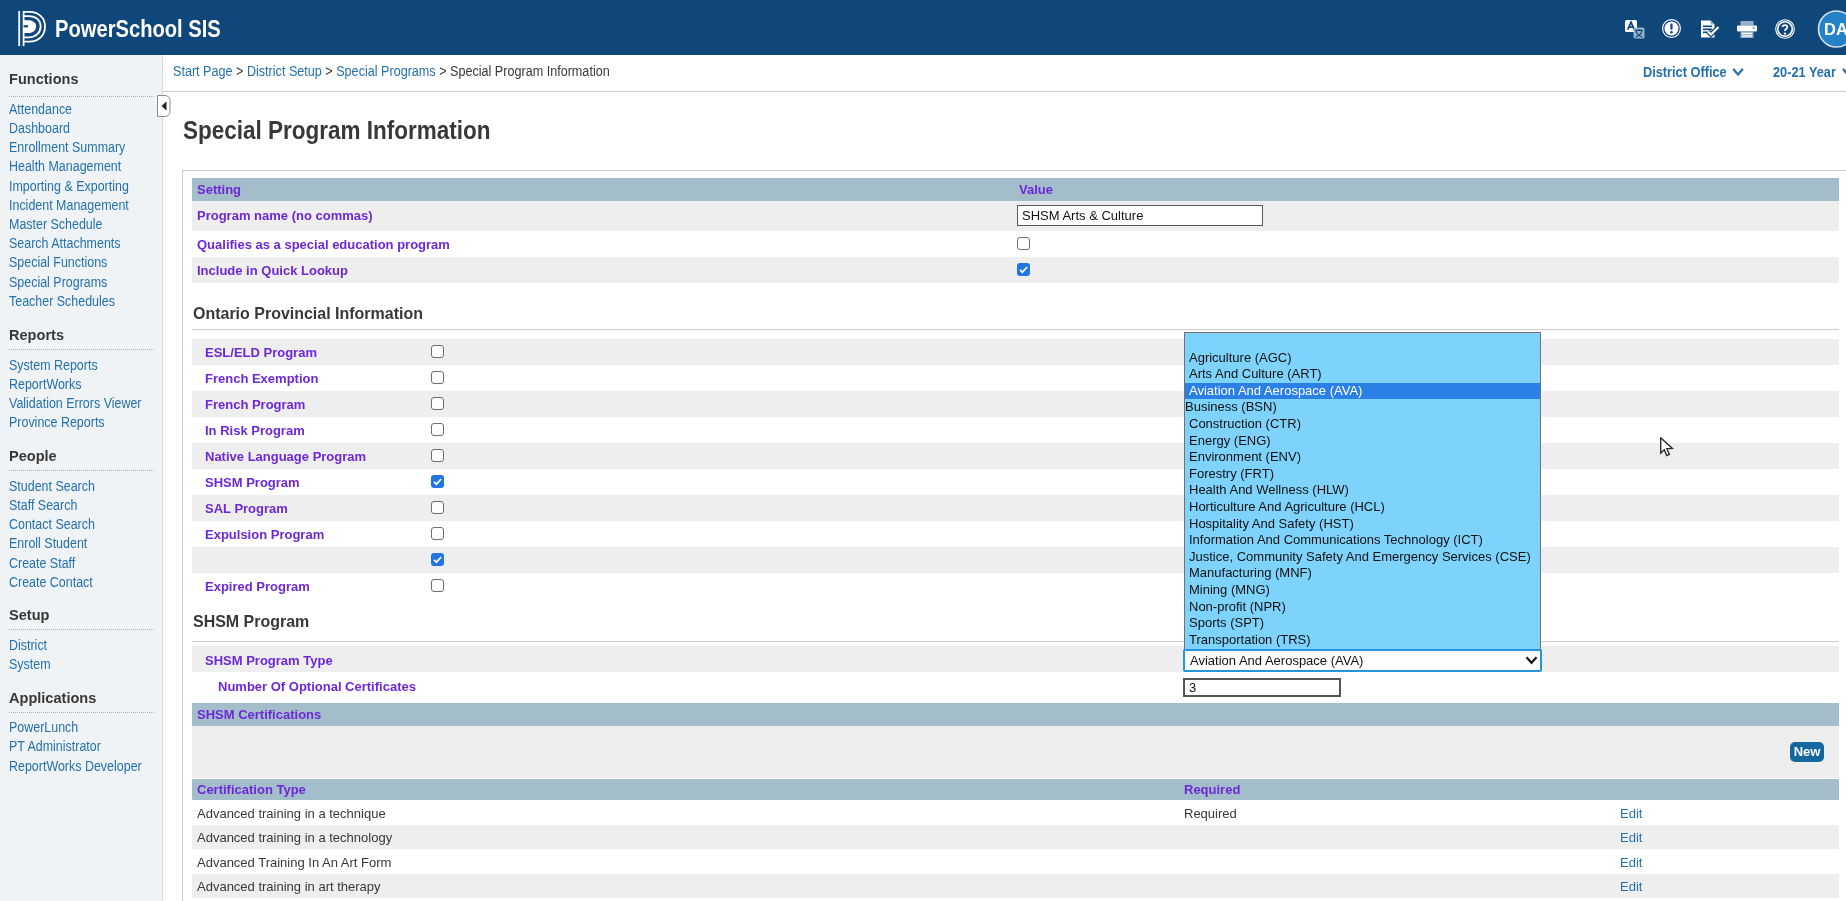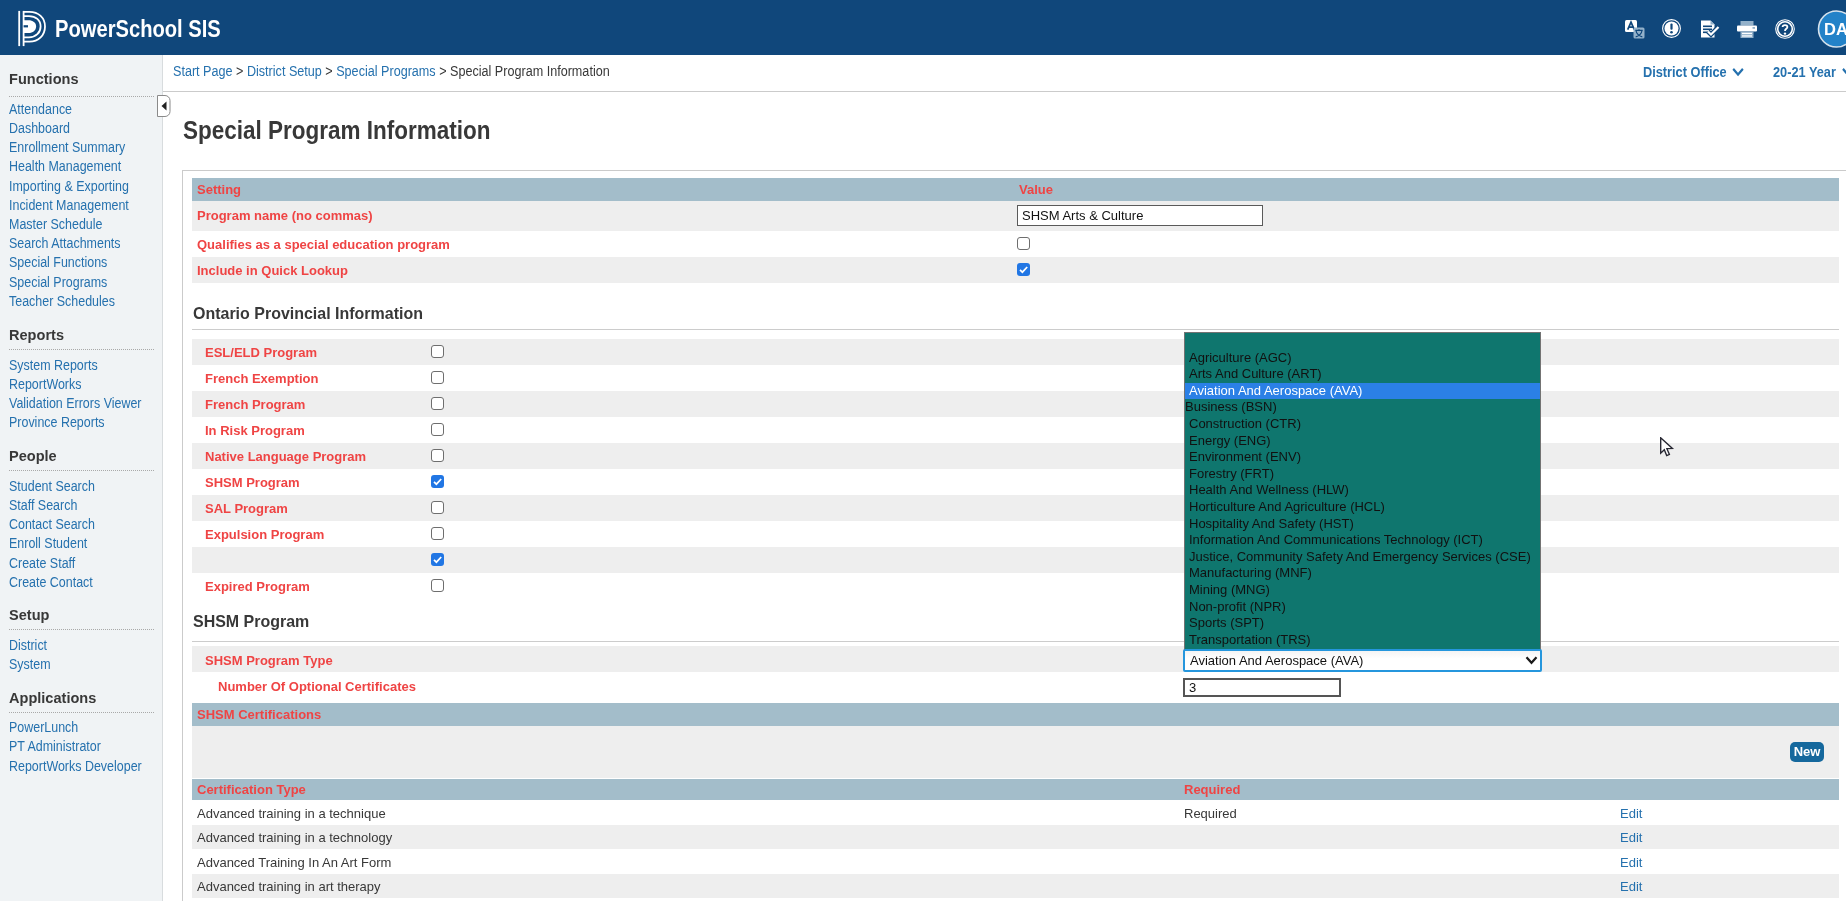--- a/index.html
+++ b/index.html
@@ -1,20 +1,20 @@
 <!DOCTYPE html>
 <html><head><meta charset="utf-8">
 <style>
 html,body{margin:0;padding:0;}
 body{width:1846px;height:901px;position:relative;overflow:hidden;background:#fff;
  font-family:"Liberation Sans",sans-serif;}
 .abs{position:absolute;}
 a{color:#2571AE;text-decoration:none;}
 .b{font-weight:bold;}
-.lbl{position:absolute;font-size:13px;font-weight:bold;color:#ef4444;}
+.lbl{position:absolute;font-size:13px;font-weight:bold;color:#6d28d9;}
 .txt{position:absolute;font-size:13px;color:#383838;}
 .band{position:absolute;left:192px;width:1647px;background:#A3BDCA;}
 .row{position:absolute;left:192px;width:1647px;}
 </style></head><body>
 
 <div class="abs" style="left:0;top:0;width:1846px;height:55px;background:#10477B"></div>
 <svg class="abs" style="left:18px;top:10px" width="28" height="37" viewBox="0 0 28 37">
 <g fill="none" stroke="#fff" stroke-width="1.8">
 <path d="M1.2 0.9 V36.1"></path>
 <path d="M5.6 0.9 V36.1"></path>
@@ -215,21 +215,21 @@
 <div class="txt" style="left:1620px;top:805.5px;color:#2571AE">Edit</div>
 <div class="row" style="top:824.5px;height:24.5px;background:#EEEEEE"></div>
 <div class="txt" style="left:197px;top:830.0px">Advanced training in a technology</div>
 <div class="txt" style="left:1620px;top:830.0px;color:#2571AE">Edit</div>
 <div class="row" style="top:849.0px;height:24.5px;background:#fff"></div>
 <div class="txt" style="left:197px;top:854.5px">Advanced Training In An Art Form</div>
 <div class="txt" style="left:1620px;top:854.5px;color:#2571AE">Edit</div>
 <div class="row" style="top:873.5px;height:24.5px;background:#EEEEEE"></div>
 <div class="txt" style="left:197px;top:879.0px">Advanced training in art therapy</div>
 <div class="txt" style="left:1620px;top:879.0px;color:#2571AE">Edit</div>
-<div class="abs" style="left:1184px;top:332px;width:355px;height:316px;background:#0f766e;border:1px solid #737373;font-size:13px;color:#111;overflow:hidden">
+<div class="abs" style="left:1184px;top:332px;width:355px;height:316px;background:#7dd3fc;border:1px solid #737373;font-size:13px;color:#111;overflow:hidden">
     <div style="height:16.6px;line-height:16.6px;padding-left:4px;white-space:nowrap"></div>
     <div style="height:16.6px;line-height:16.6px;padding-left:4px;white-space:nowrap">Agriculture (AGC)</div>
     <div style="height:16.6px;line-height:16.6px;padding-left:4px;white-space:nowrap">Arts And Culture (ART)</div>
     <div style="height:16.6px;line-height:16.6px;background:#2B80E6;color:#fff;padding-left:4px;white-space:nowrap">Aviation And Aerospace (AVA)</div>
     <div style="height:16.6px;line-height:16.6px;white-space:nowrap">Business (BSN)</div>
     <div style="height:16.6px;line-height:16.6px;padding-left:4px;white-space:nowrap">Construction (CTR)</div>
     <div style="height:16.6px;line-height:16.6px;padding-left:4px;white-space:nowrap">Energy (ENG)</div>
     <div style="height:16.6px;line-height:16.6px;padding-left:4px;white-space:nowrap">Environment (ENV)</div>
     <div style="height:16.6px;line-height:16.6px;padding-left:4px;white-space:nowrap">Forestry (FRT)</div>
     <div style="height:16.6px;line-height:16.6px;padding-left:4px;white-space:nowrap">Health And Wellness (HLW)</div>

